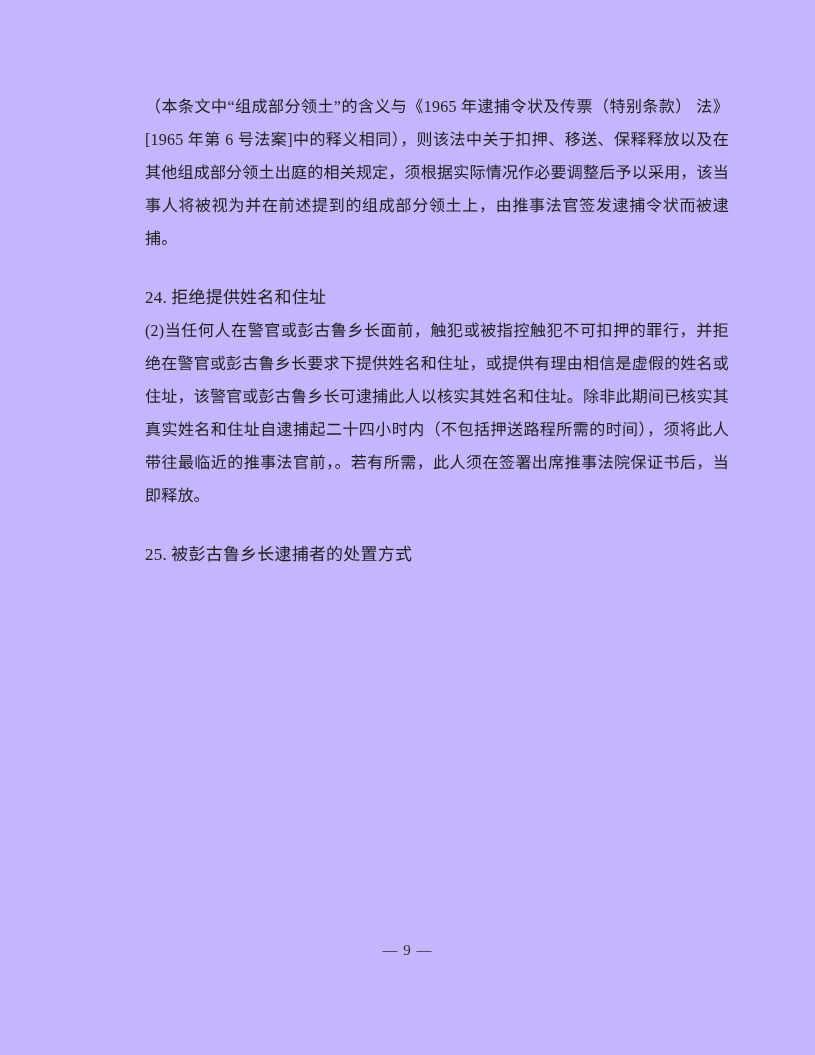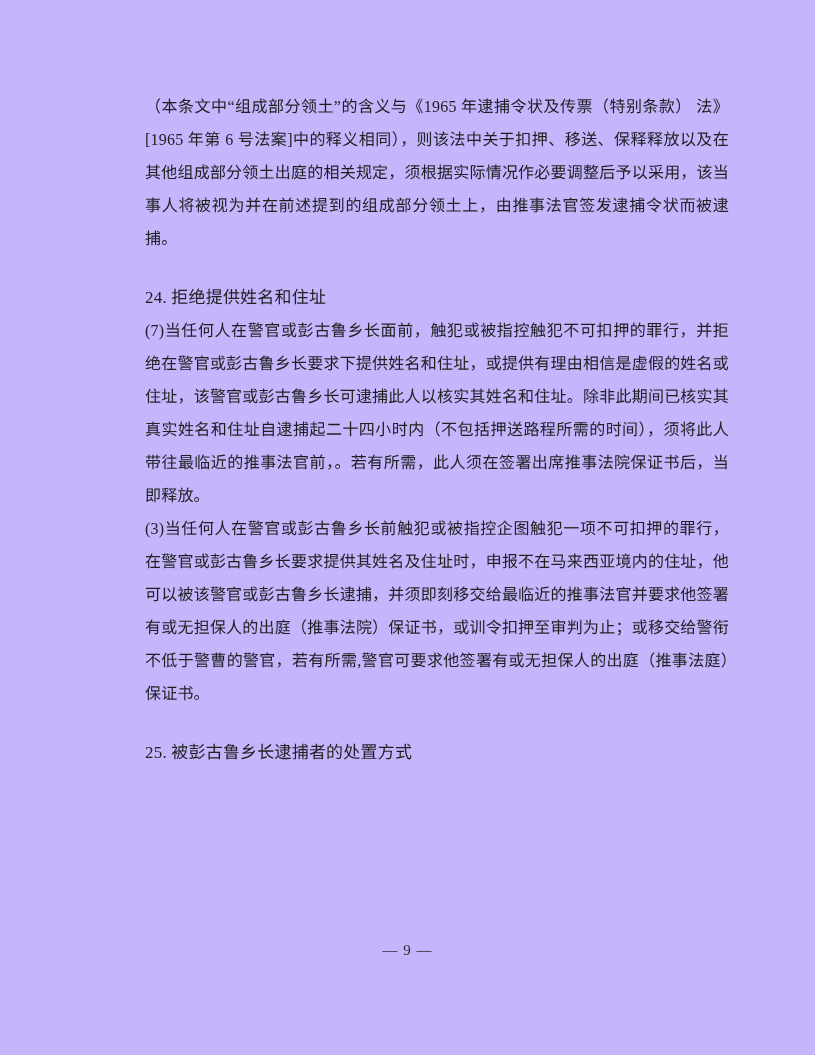--- a/index.html
+++ b/index.html
@@ -53,24 +53,23 @@
 </head>
 <body>
 
 <div class="page">
   <div class="content">
 
     <p class="para">（本条文中“组成部分领土”的含义与《1965 年逮捕令状及传票（特别条款） 法》[1965 年第 6 号法案]中的释义相同），则该法中关于扣押、移送、保释释放以及在其他组成部分领土出庭的相关规定，须根据实际情况作必要调整后予以采用，该当事人将被视为并在前述提到的组成部分领土上，由推事法官签发逮捕令状而被逮捕。</p>
 
     <h2 class="section-heading">24. 拒绝提供姓名和住址</h2>
 
-    <p class="para">(7)当任何人在警官或彭古鲁乡长面前，触犯或被指控触犯不可扣押的罪行，并拒绝在警官或彭古鲁乡长要求下提供姓名和住址，或提供有理由相信是虚假的姓名或住址，该警官或彭古鲁乡长可逮捕此人以核实其姓名和住址。除非此期间已核实其真实姓名和住址自逮捕起二十四小时内（不包括押送路程所需的时间），须将此人带往最临近的推事法官前，。若有所需，此人须在签署出席推事法院保证书后，当即释放。</p>
+    <p class="para">(2)当任何人在警官或彭古鲁乡长面前，触犯或被指控触犯不可扣押的罪行，并拒绝在警官或彭古鲁乡长要求下提供姓名和住址，或提供有理由相信是虚假的姓名或住址，该警官或彭古鲁乡长可逮捕此人以核实其姓名和住址。除非此期间已核实其真实姓名和住址自逮捕起二十四小时内（不包括押送路程所需的时间），须将此人带往最临近的推事法官前，。若有所需，此人须在签署出席推事法院保证书后，当即释放。</p>
 
 
-    <p class="para">(3)当任何人在警官或彭古鲁乡长前触犯或被指控企图触犯一项不可扣押的罪行，在警官或彭古鲁乡长要求提供其姓名及住址时，申报不在马来西亚境内的住址，他可以被该警官或彭古鲁乡长逮捕，并须即刻移交给最临近的推事法官并要求他签署有或无担保人的出庭（推事法院）保证书，或训令扣押至审判为止；或移交给警衔不低于警曹的警官，若有所需,警官可要求他签署有或无担保人的出庭（推事法庭）保证书。</p>
 
     <h2 class="section-heading">25. 被彭古鲁乡长逮捕者的处置方式</h2>
 
 
   </div>
 
   <div class="page-footer">— 9 —</div>
 </div>
 
 </body></html>

